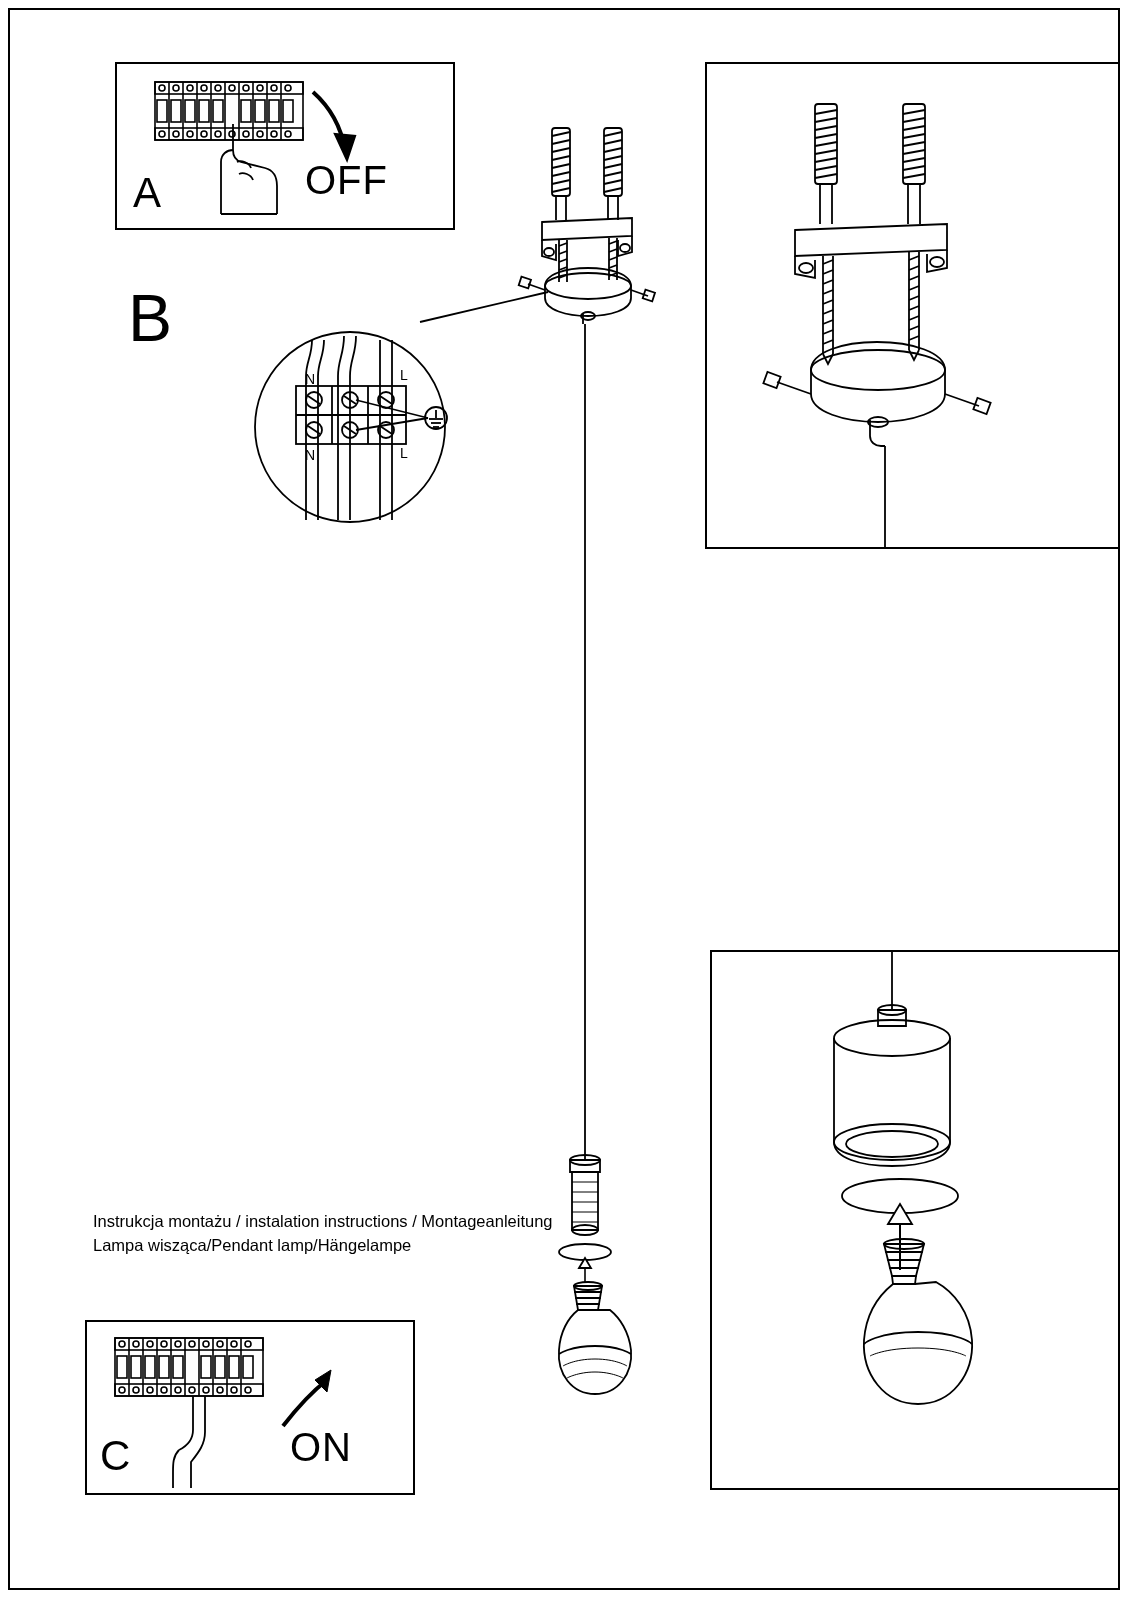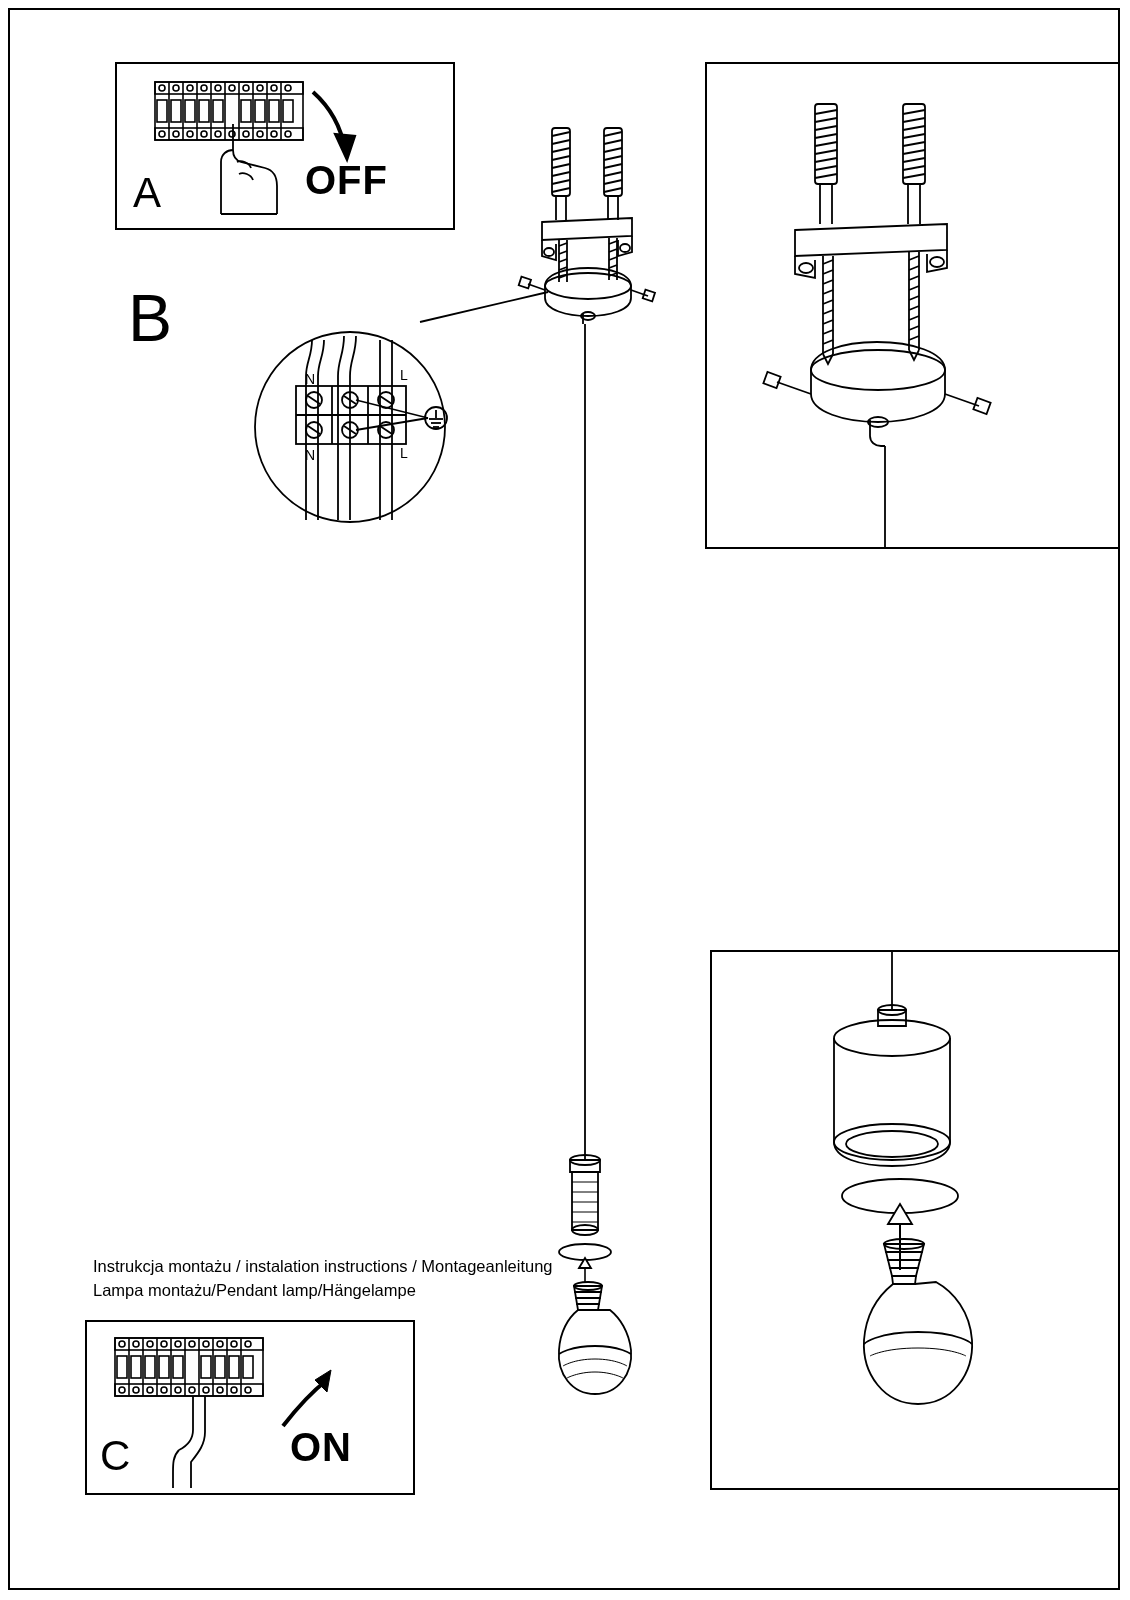--- a/index.html
+++ b/index.html
@@ -50,32 +50,31 @@
     font-family: "Liberation Sans", sans-serif;
     color: #000;
   }
   #letter-a { left: 133px; top: 172px; font-size: 42px; }
   #letter-b { left: 128px; top: 285px; font-size: 66px; }
   #letter-c { left: 100px; top: 1435px; font-size: 42px; }
 
   .word {
     position: absolute;
     font-size: 40px;
-    font-weight: bold;
+    font-weight: normal;
     letter-spacing: 1px;
   }
   #word-off { left: 305px; top: 158px; }
   #word-on  { left: 290px; top: 1425px; }
 
   .caption {
     position: absolute;
     font-size: 16.5px;
     line-height: 1.45;
     white-space: nowrap;
-    margin-top: 45px;
   }
   #caption-block { left: 93px; top: 1210px; }
 
   svg { display: block; }
   .ln { stroke: #000; fill: none; }
 </style>
 </head>
 <body>
 
 <div id="page">
@@ -208,21 +207,21 @@
         <path d="M196 104 C210 86 222 72 240 58" stroke-width="4"></path>
         <path d="M228 58 L244 48 L240 70 Z" fill="#000" stroke="#000"></path>
       </g>
     </svg>
   </div>
   <div class="step-letter" id="letter-c">C</div>
   <div class="word" id="word-on">ON</div>
 
   <div class="caption" id="caption-block">
     <div>Instrukcja montażu / instalation instructions / Montageanleitung</div>
-    <div>Lampa montażu/Pendant lamp/Hängelampe</div>
+    <div>Lampa wisząca/Pendant lamp/Hängelampe</div>
   </div>
 
   <div class="panel" id="panel-rt">
     <svg width="411" height="483" viewBox="0 0 411 483">
       <g class="ln" stroke-width="1.8">
 
         <g>
           <rect x="108" y="40" width="22" height="80" rx="3"></rect>
           <line x1="108" y1="50" x2="130" y2="46"></line>
           <line x1="108" y1="58" x2="130" y2="54"></line>

